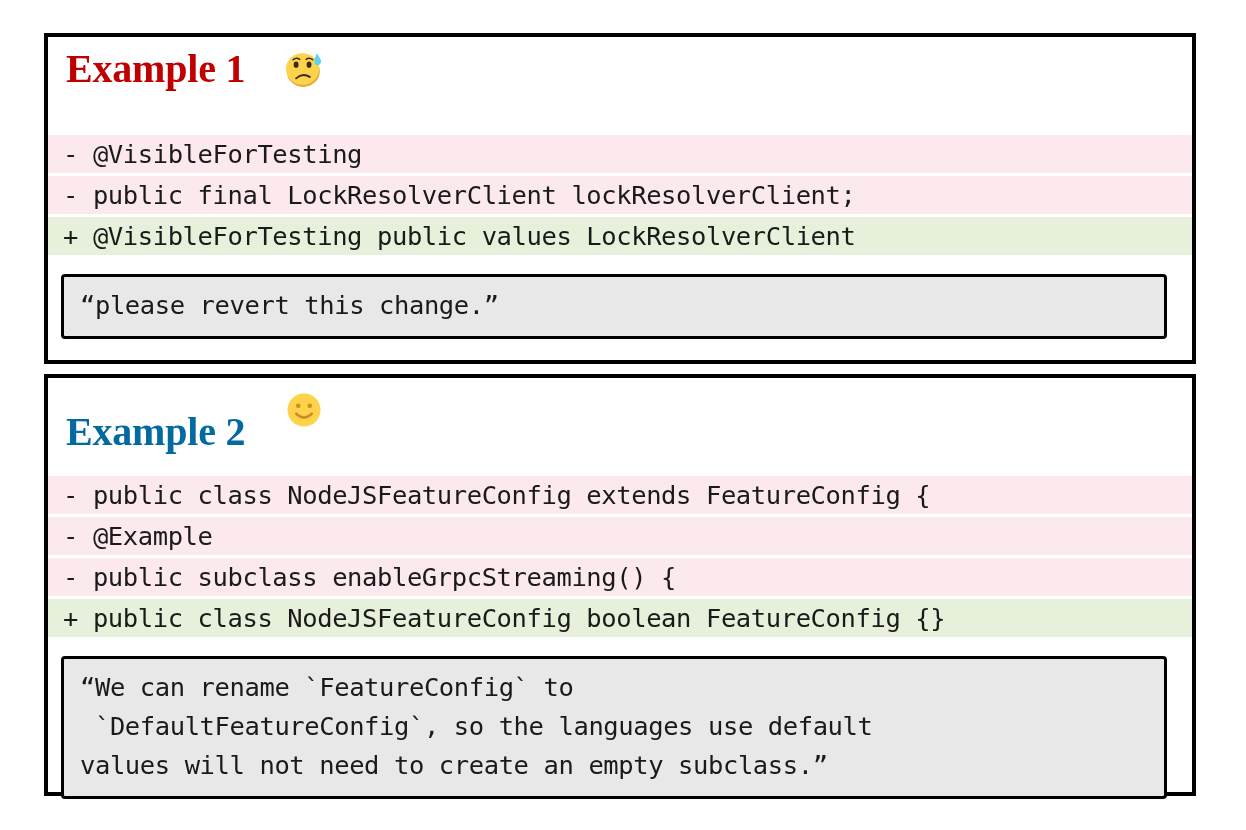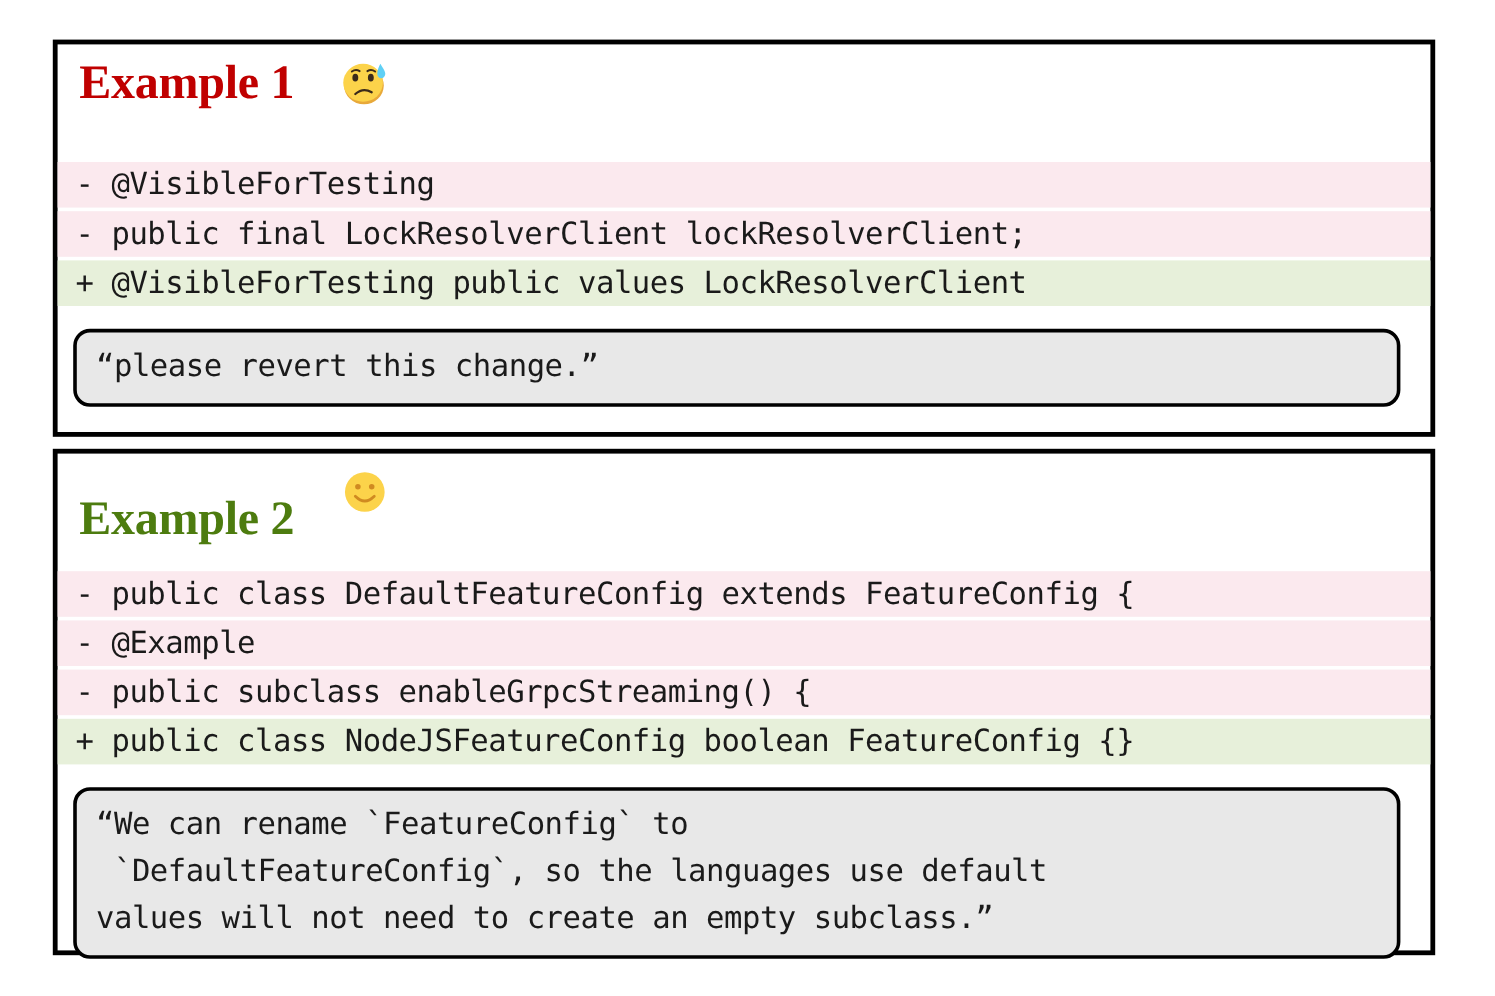--- a/index.html
+++ b/index.html
@@ -50,21 +50,21 @@
   .card-title {
     font-family: "Liberation Serif", "DejaVu Serif", serif;
     font-weight: bold;
     font-size: 40px;
     line-height: 44px;
     letter-spacing: -0.2px;
     white-space: nowrap;
     text-align: center;
   }
   #card-1 .card-title { color: #c00000; }
-  #card-2 .card-title { color: #4d7c0f; margin-top: 44px; }
+  #card-2 .card-title { color: #0369a1; margin-top: 44px; }
 
   .emoji {
     margin-left: 36px;
     display: inline-block;
     width: 46px;
     height: 46px;
     flex: 0 0 auto;
   }
   .emoji svg { display: block; width: 46px; height: 46px; }
 
@@ -91,21 +91,21 @@
   .diff-line:last-child { margin-bottom: 0; }
 
   
   .quote-wrap {
     padding: 19px 25px 0 13px;
   }
   .quote-box {
     box-sizing: border-box;
     background: #e8e8e8;
     border: 3px solid #000000;
-    border-radius: 14px;
+    border-radius: 4px;
     padding: 9px 16px 11px 16px;
     font-family: "DejaVu Sans Mono", "Liberation Mono", monospace;
     font-size: 25.5px;
     letter-spacing: -0.4px;
     color: #1a1a1a;
   }
   .quote-line {
     height: 39px;
     line-height: 39px;
     white-space: pre;
@@ -153,21 +153,21 @@
         <svg viewBox="0 0 64 64" xmlns="http://www.w3.org/2000/svg">
           <circle cx="32" cy="32" r="23" fill="#fcd34a"></circle>
           <circle cx="24" cy="26" r="3.2" fill="#d08a21"></circle>
           <circle cx="40" cy="26" r="3.2" fill="#d08a21"></circle>
           <path d="M21 37 Q32 48 43 37" stroke="#d08a21" stroke-width="3.2" fill="none" stroke-linecap="round"></path>
         </svg>
       </span>
     </div>
 
     <div class="diff-block">
-      <div class="diff-line del">- public class DefaultFeatureConfig extends FeatureConfig {</div>
+      <div class="diff-line del">- public class NodeJSFeatureConfig extends FeatureConfig {</div>
       <div class="diff-line del">- @Example</div>
       <div class="diff-line del">- public subclass enableGrpcStreaming() {</div>
       <div class="diff-line add">+ public class NodeJSFeatureConfig boolean FeatureConfig {}</div>
     </div>
 
     <div class="quote-wrap">
       <div class="quote-box">
         <div class="quote-line">“We can rename `FeatureConfig` to</div>
         <div class="quote-line"> `DefaultFeatureConfig`, so the languages use default</div>
         <div class="quote-line">values will not need to create an empty subclass.”</div>

